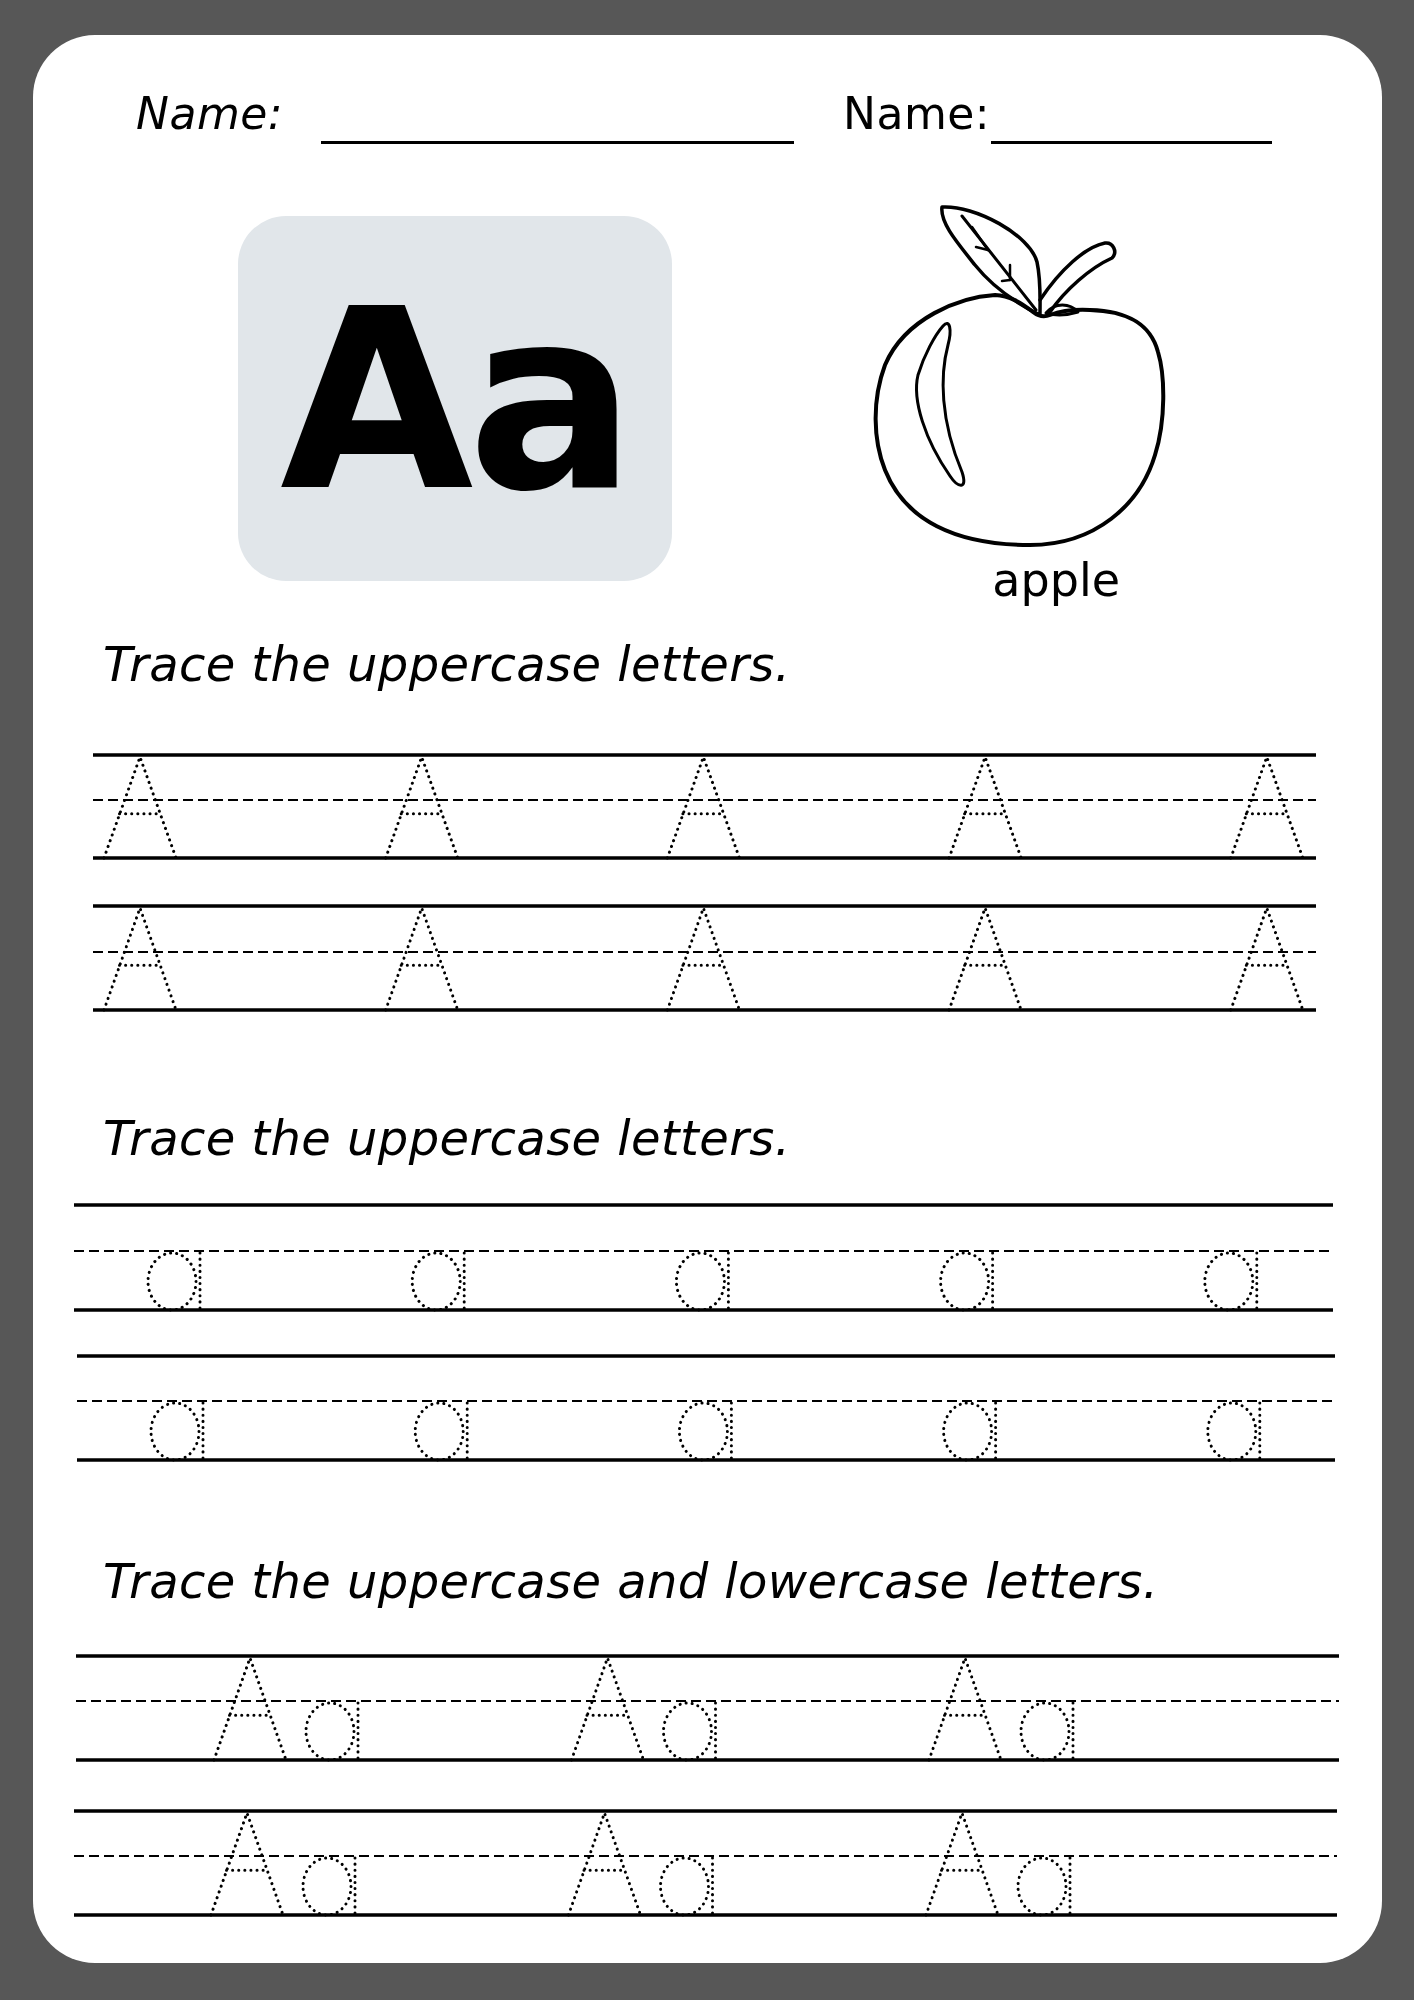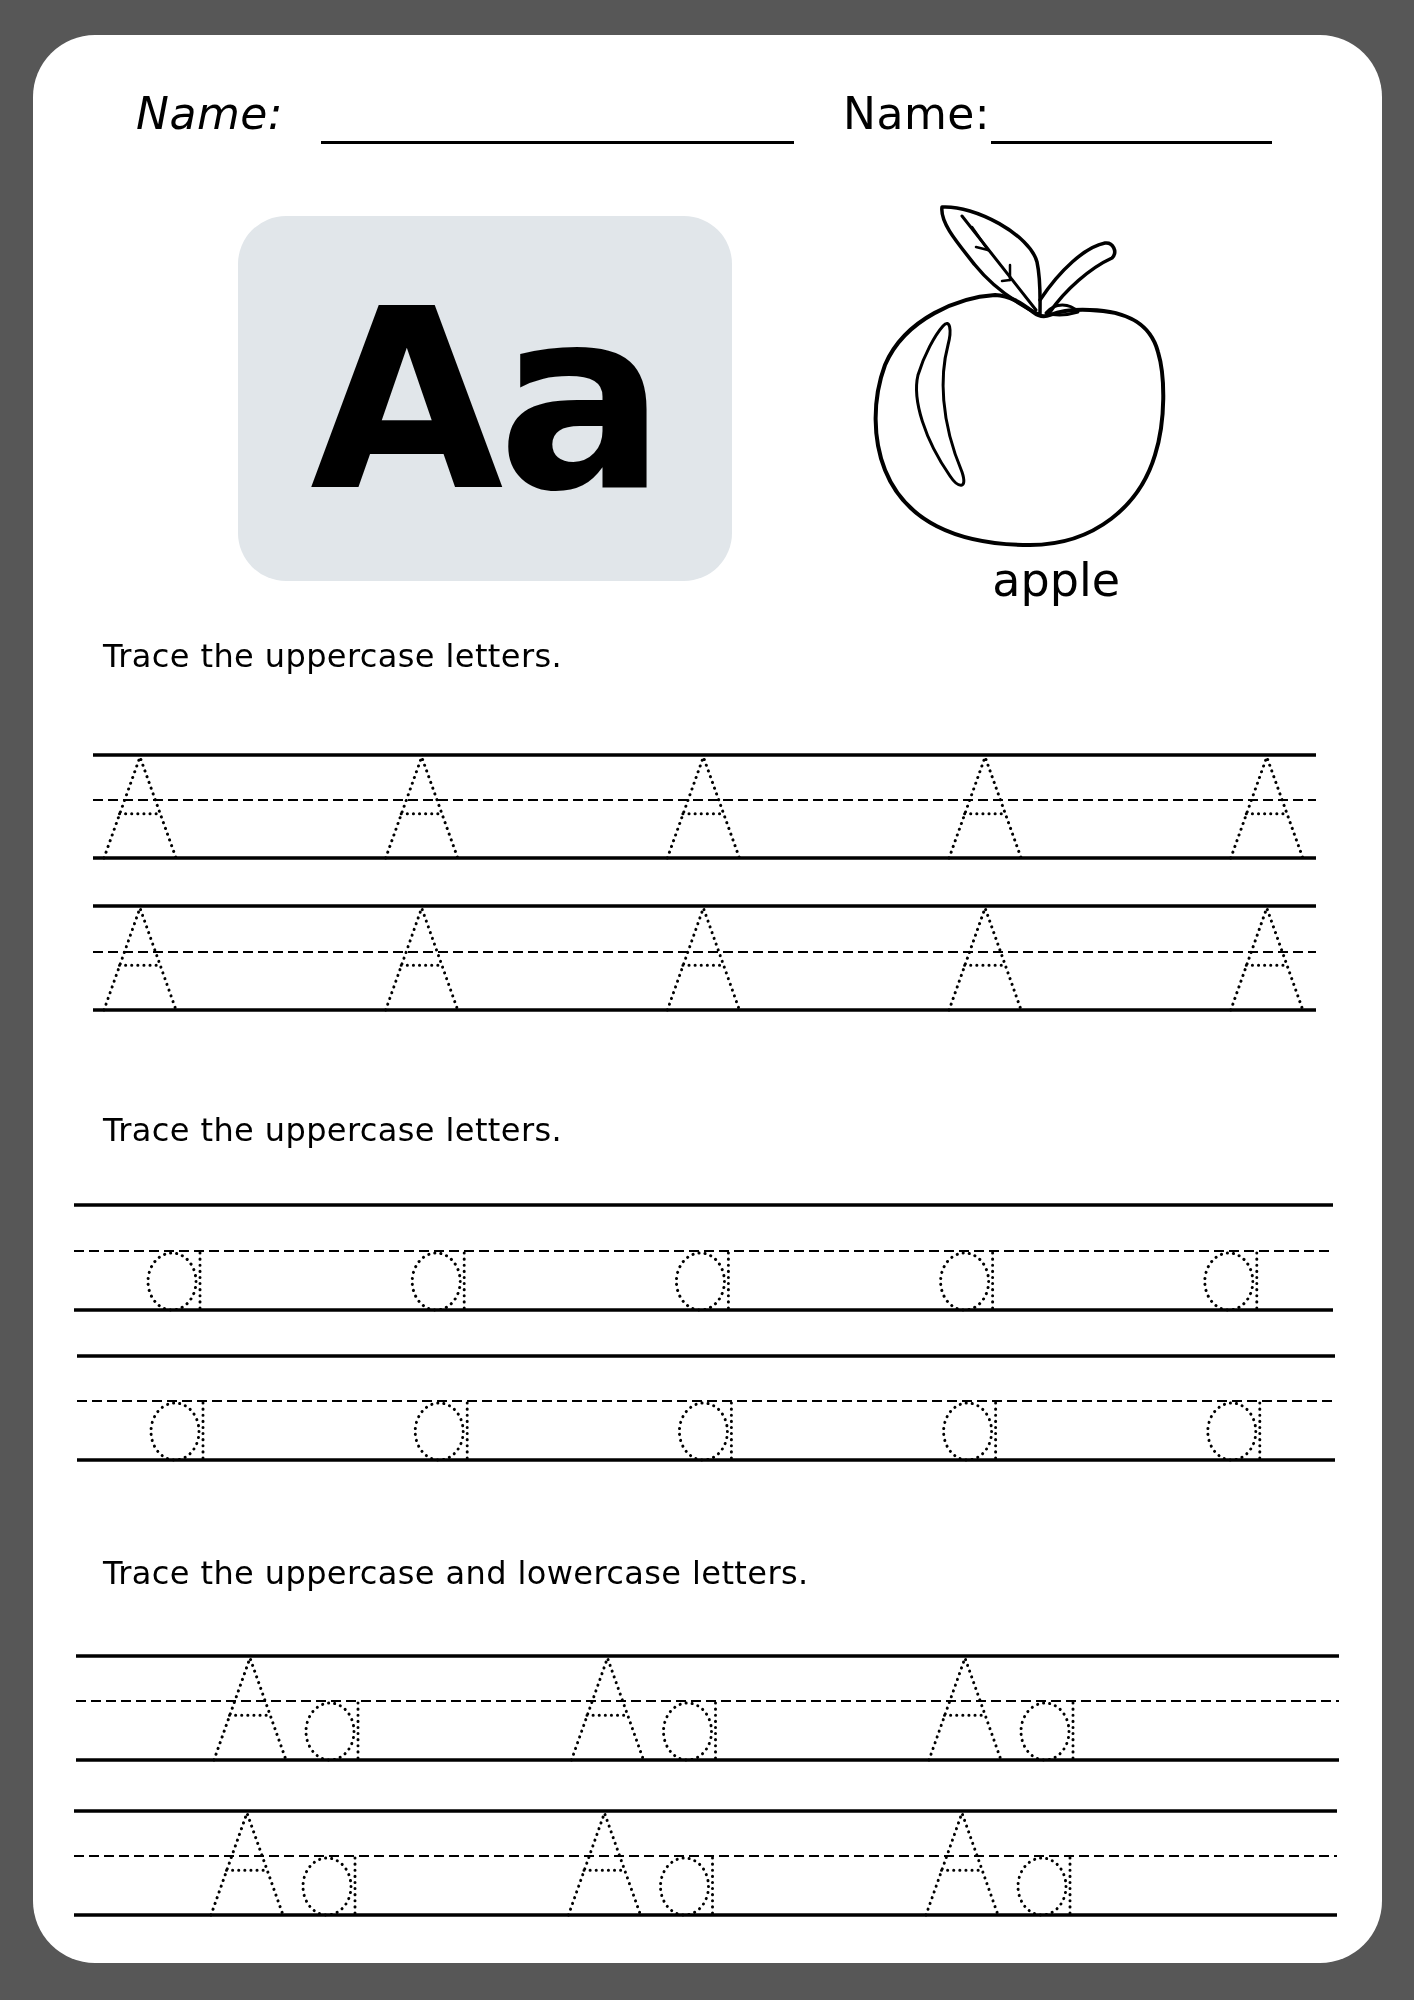--- a/index.html
+++ b/index.html
@@ -26,21 +26,21 @@
     letter-spacing: 0.5px;
   }
   .underline {
     position: absolute;
     height: 3px;
     background: #000;
   }
   .letter-box {
     position: absolute;
     left: 238px; top: 216px;
-    width: 494px; height: 365px;
+    width: 434px; height: 365px;
     background: #e1e6ea;
     border-radius: 48px;
   }
   .big-letters {
     position: absolute;
     left: 0; right: 0; top: 60px;
     text-align: center;
     font-family: "DejaVu Sans", sans-serif;
     font-weight: bold;
     font-size: 250px;
@@ -50,24 +50,25 @@
   .apple-label {
     position: absolute;
     left: 920px; width: 200px; top: 557px;
     text-align: right;
     font-size: 46px;
     line-height: 1;
   }
   .instruction {
     position: absolute;
     left: 103px;
-    font-size: 32px;
+    font-size: 48px;
     line-height: 1;
     white-space: nowrap;
     letter-spacing: 0.4px;
+    font-style: italic;
   }
   .trace-row { position: absolute; }
   .trace-row svg { display: block; overflow: visible; }
 </style>
 </head>
 <body>
 
 <div class="sheet"></div>
 
 <div class="abs label-text" style="left:136px; top:92px;font-style:italic;">Name:</div>

